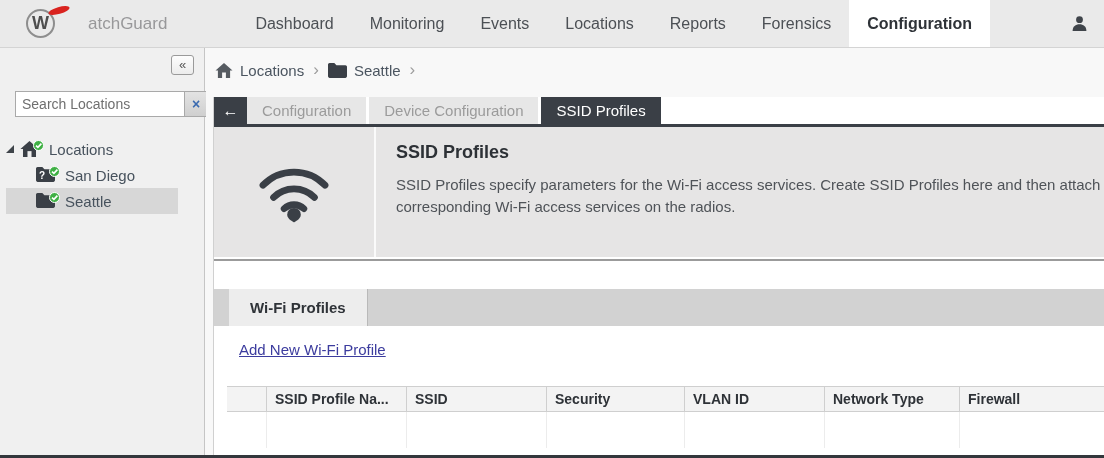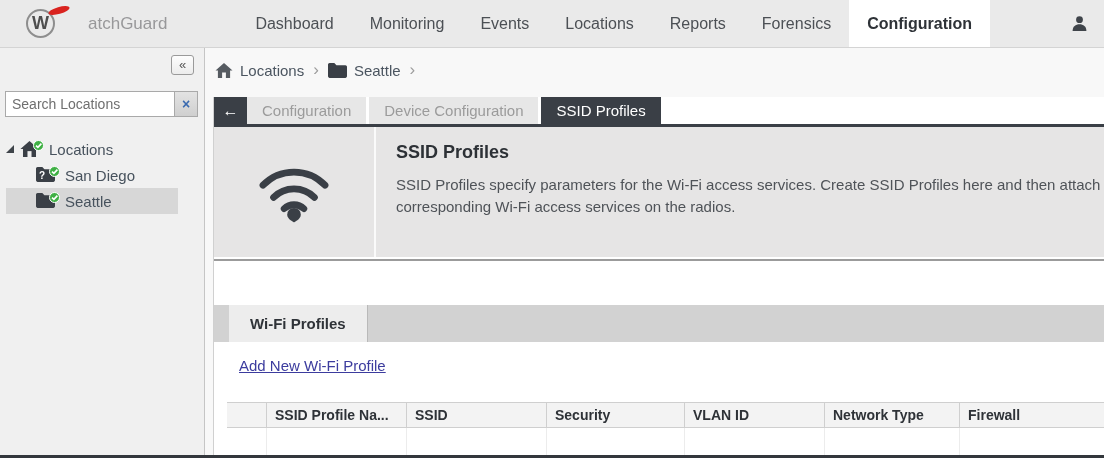--- a/index.html
+++ b/index.html
@@ -13,21 +13,21 @@
   .swoosh { position:absolute; top:7px; left:22px; width:22px; height:7px; border-radius:50%; transform:rotate(-16deg); }
   .logo-rest { margin-left:-7px; color:#98989a; font-size:17px;padding-left:40px; }
   .nav-items { display:flex; margin-left:70px; align-items:stretch; }
   .nav-item { display:flex; align-items:center; padding:0 18px; font-size:16px; color:#4c5055; cursor:pointer; }
   .nav-item.active { background:#ffffff; font-weight:bold; color:#2e3237; }
   .user-btn { margin-left:auto; margin-right:16px; display:flex; align-items:center; cursor:pointer; }
 
   
   .sidebar { position:absolute; top:48px; left:0; width:205px; bottom:3px; background:#f0f0f0; border-right:1px solid #c5c5c5; }
   .collapse-btn { position:absolute; top:7px; right:10px; width:23px; height:20px; border:1px solid #9a9a9a; border-radius:3px; background:linear-gradient(#fdfdfd,#ececec); color:#555; font-size:13px; line-height:18px; text-align:center; cursor:pointer; }
-  .search-row { position:absolute; top:43px; left:5px; display:flex; }
+  .search-row { position:absolute; top:43px; left:15px; display:flex; }
   .search-input { width:170px; height:26px; border:1px solid #a9a9a9; padding:0 6px; font-size:14px; color:#333; font-family:"Liberation Sans", sans-serif; background:#fff; }
   .search-input::placeholder { color:#6f6f6f; }
   .search-clear { width:23px; height:26px; border:1px solid #a9a9a9; border-left:none; background:linear-gradient(#e3e3e3,#cfcfcf); color:#3a6ab0; font-weight:bold; font-size:14px; line-height:24px; text-align:center; cursor:pointer; }
   .tree { position:absolute; top:88px; left:0; right:0; }
   .tree-row { height:26px; display:flex; align-items:center; font-size:15px; color:#47525d; margin:0 26px 0 6px; cursor:pointer; }
   .tree-row.selected { background:#d7d7d7; }
   .tree-row.child { padding-left:30px; }
   .caret { width:0; height:0; border-left:8px solid transparent; border-bottom:8px solid #3f444a; margin-right:6px; }
   .tree-icon { position:relative; width:22px; height:17px; margin-right:7px; flex:none; }
   .tree-icon svg.main { display:block; }
@@ -50,21 +50,21 @@
   .ptab.inactive { background:#e7e7e7; color:#9b9b9b; }
   .ptab.active { background:#3a3f46; color:#ffffff; }
 
   .gray-header { display:flex; height:130px; background:#e6e5e5; }
   .icon-box { width:162px; flex:none; border-right:2px solid #fafafa; display:flex; align-items:center; justify-content:center; }
   .header-text { padding:15px 0 0 20px; overflow:hidden; }
   .header-title { font-size:18px; font-weight:bold; color:#2d3136; margin-bottom:11px; }
   .header-desc { font-size:15px; color:#4f5358; line-height:22px; white-space:nowrap; }
   .header-rule { height:2px; background:#9b9b9b; margin-top:2px; }
 
-  .inner-tabs { margin-top:44px; height:37px; background:#d2d2d2; display:flex; padding-left:15px; }
+  .inner-tabs { margin-top:28px; height:37px; background:#d2d2d2; display:flex; padding-left:15px; }
   .itab { display:flex; align-items:center; padding:0 21px; font-size:15px; cursor:pointer; }
   .itab.active { background:#ededed; color:#2f3338; font-weight:bold; border-right:1px solid #b9b9b9; }
   .itab.inactive { background:linear-gradient(#dedede,#cfcfcf); color:#3c3c9e; font-weight:bold; border-right:1px solid #9e9e9e; }
 
   .add-row { margin:15px 0 0 25px; }
   .add-link { font-size:15px; color:#3c3c9e; text-decoration:underline; cursor:pointer; }
 
   .grid { margin:27px 0 0 13px; }
   .grid-header { display:flex; height:26px; background:#f3f3f3; border-top:1px solid #cfcfcf; border-bottom:1px solid #cfcfcf; }
   .gh-cell { display:flex; align-items:center; padding-left:8px; font-size:14px; font-weight:bold; color:#2e3237; border-left:1px solid #cfcfcf; white-space:nowrap; overflow:hidden; }

